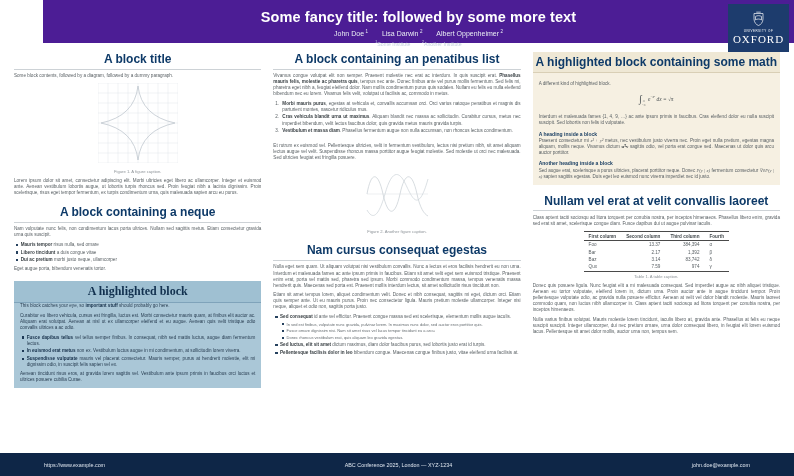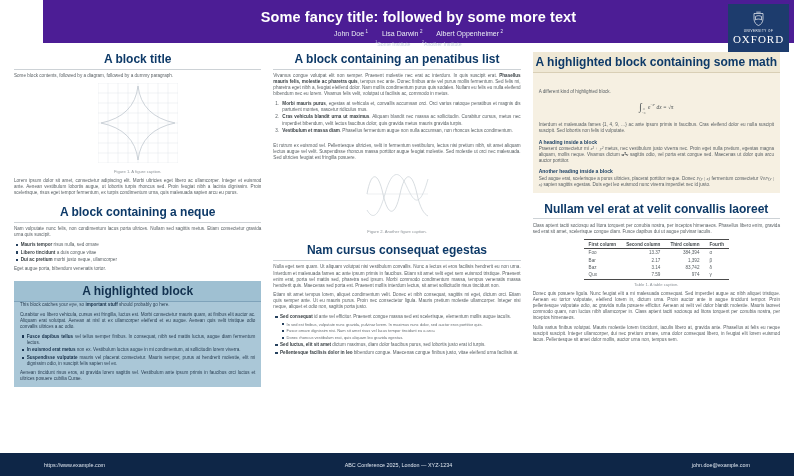--- a/index.html
+++ b/index.html
@@ -38,28 +38,28 @@
   .li.sub { margin-left:9px; font-size:4px; color:#666d71; }
   .blt.sm { width:1.7px; height:1.7px; margin-top:1.6px; }
   .num { flex:none; width:7px; }
   .litxt { flex:1; min-width:0; }
 
   .fig { margin:3px 0 4px; text-align:center; }
   .cap { font-size:4.2px; color:#8d9398; margin-top:2.5px; display:block; text-align:center; }
 
   
   .hl-blue { background:#aac7d7; padding-bottom:5px; }
-  .hl-blue .bt { background:#9fc0d2; border-bottom:0.7px solid #7fa3ba; padding:3px 8px; margin-bottom:0; color:#12314f; }
+  .hl-blue .bt { background:#9fc0d2; border-bottom:0.7px solid #7fa3ba; padding:3px 8px; margin-bottom:0; color:#12314f;font-family:Liberation Serif, serif; }
   .hl-blue .p { color:#2c4155; margin-left:6px; margin-right:6px; }
   .hl-blue .li { color:#2c4155; margin-left:8px; margin-right:6px; }
   .hl-blue .li .blt { background:#1d3855; }
   .hl-blue .p b, .hl-blue .litxt b { color:#16304a; }
 
   .hl-cream { background:#f6f0e2; padding-bottom:5px; }
-  .hl-cream .bt { background:#efe8d5; border-bottom:0.7px solid #d9cfb6; padding:3px 0; margin-bottom:16px; }
+  .hl-cream .bt { background:#efe8d5; border-bottom:0.7px solid #d9cfb6; padding:3px 0; margin-bottom:8px; }
   .hl-cream .p { margin-left:6px; margin-right:6px; }
   .hib { font-size:5px; font-weight:700; color:#13395f; margin:4px 6px 1.5px; }
 
   
   .math-display { text-align:center; margin:6px 0 7px; font-family:"Liberation Serif","DejaVu Serif",serif;
                   font-style:italic; color:#4a5154; font-size:5.4px; }
   .int { font-size:10px; font-style:normal; vertical-align:-1.5px; }
   .lim { display:inline-flex; flex-direction:column; font-size:3.2px; font-style:normal;
          line-height:1.15; vertical-align:-1.5px; margin:0 2px 0 0; color:#4a5154; }
 

